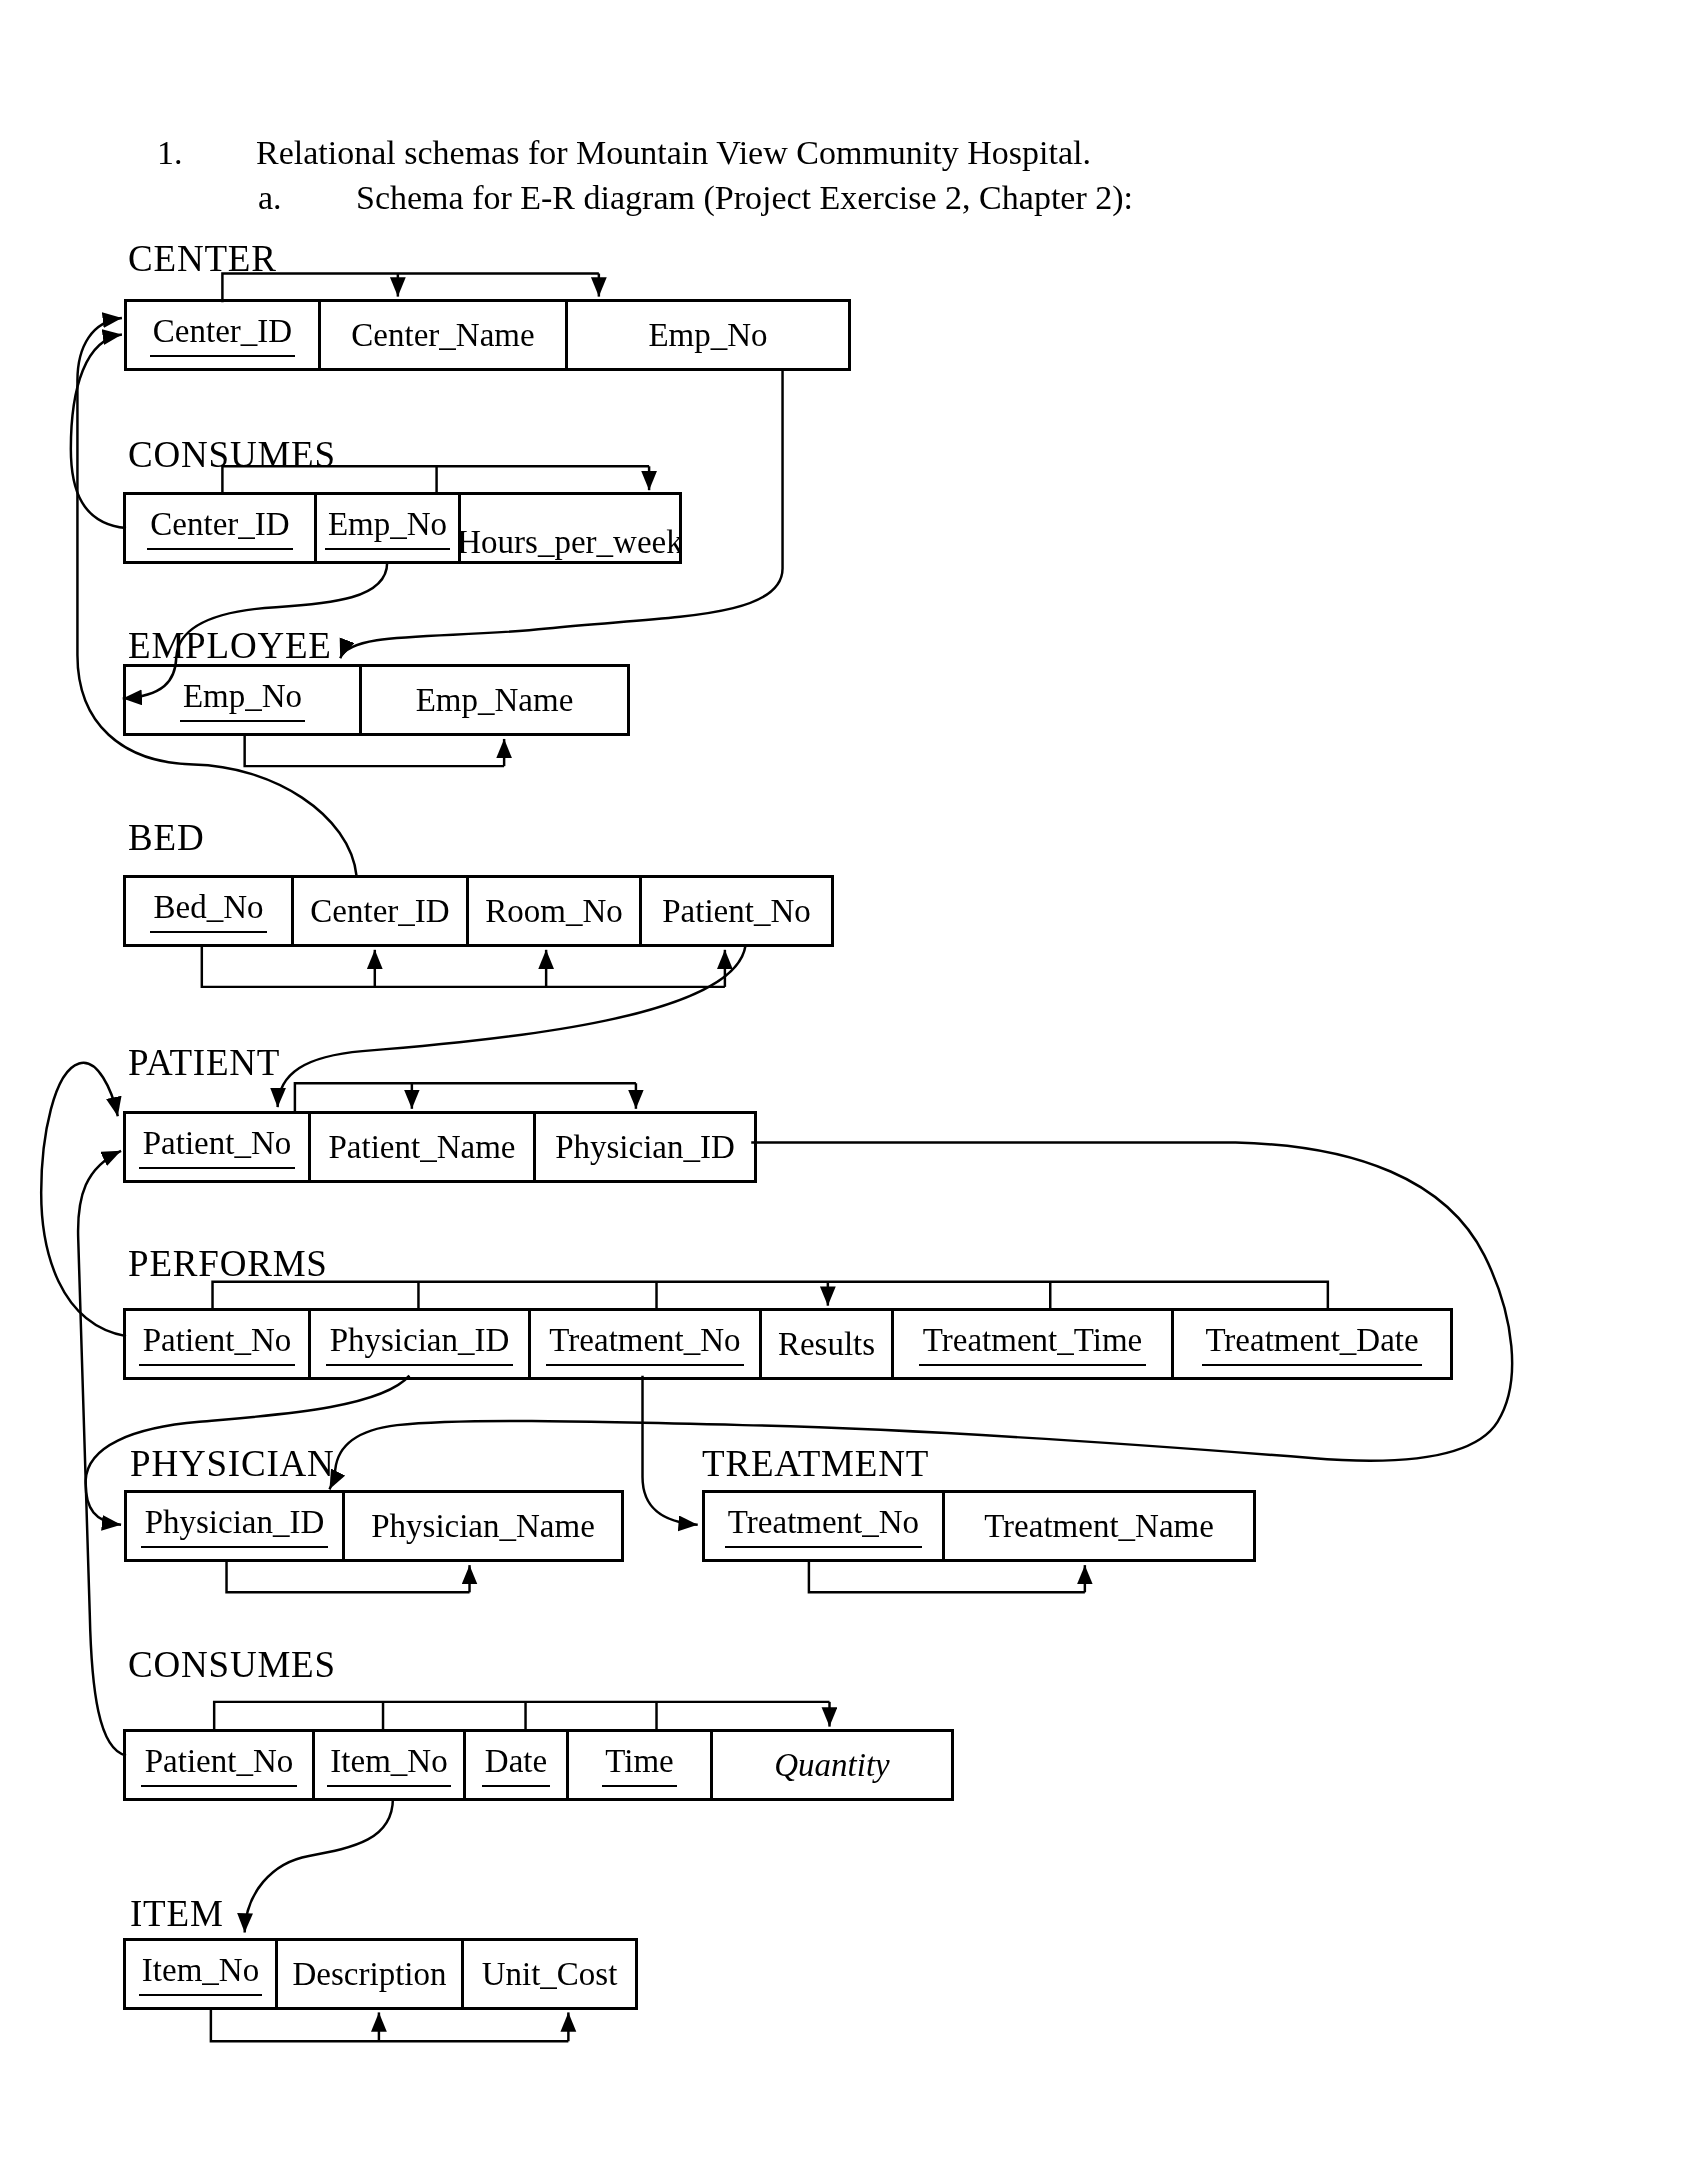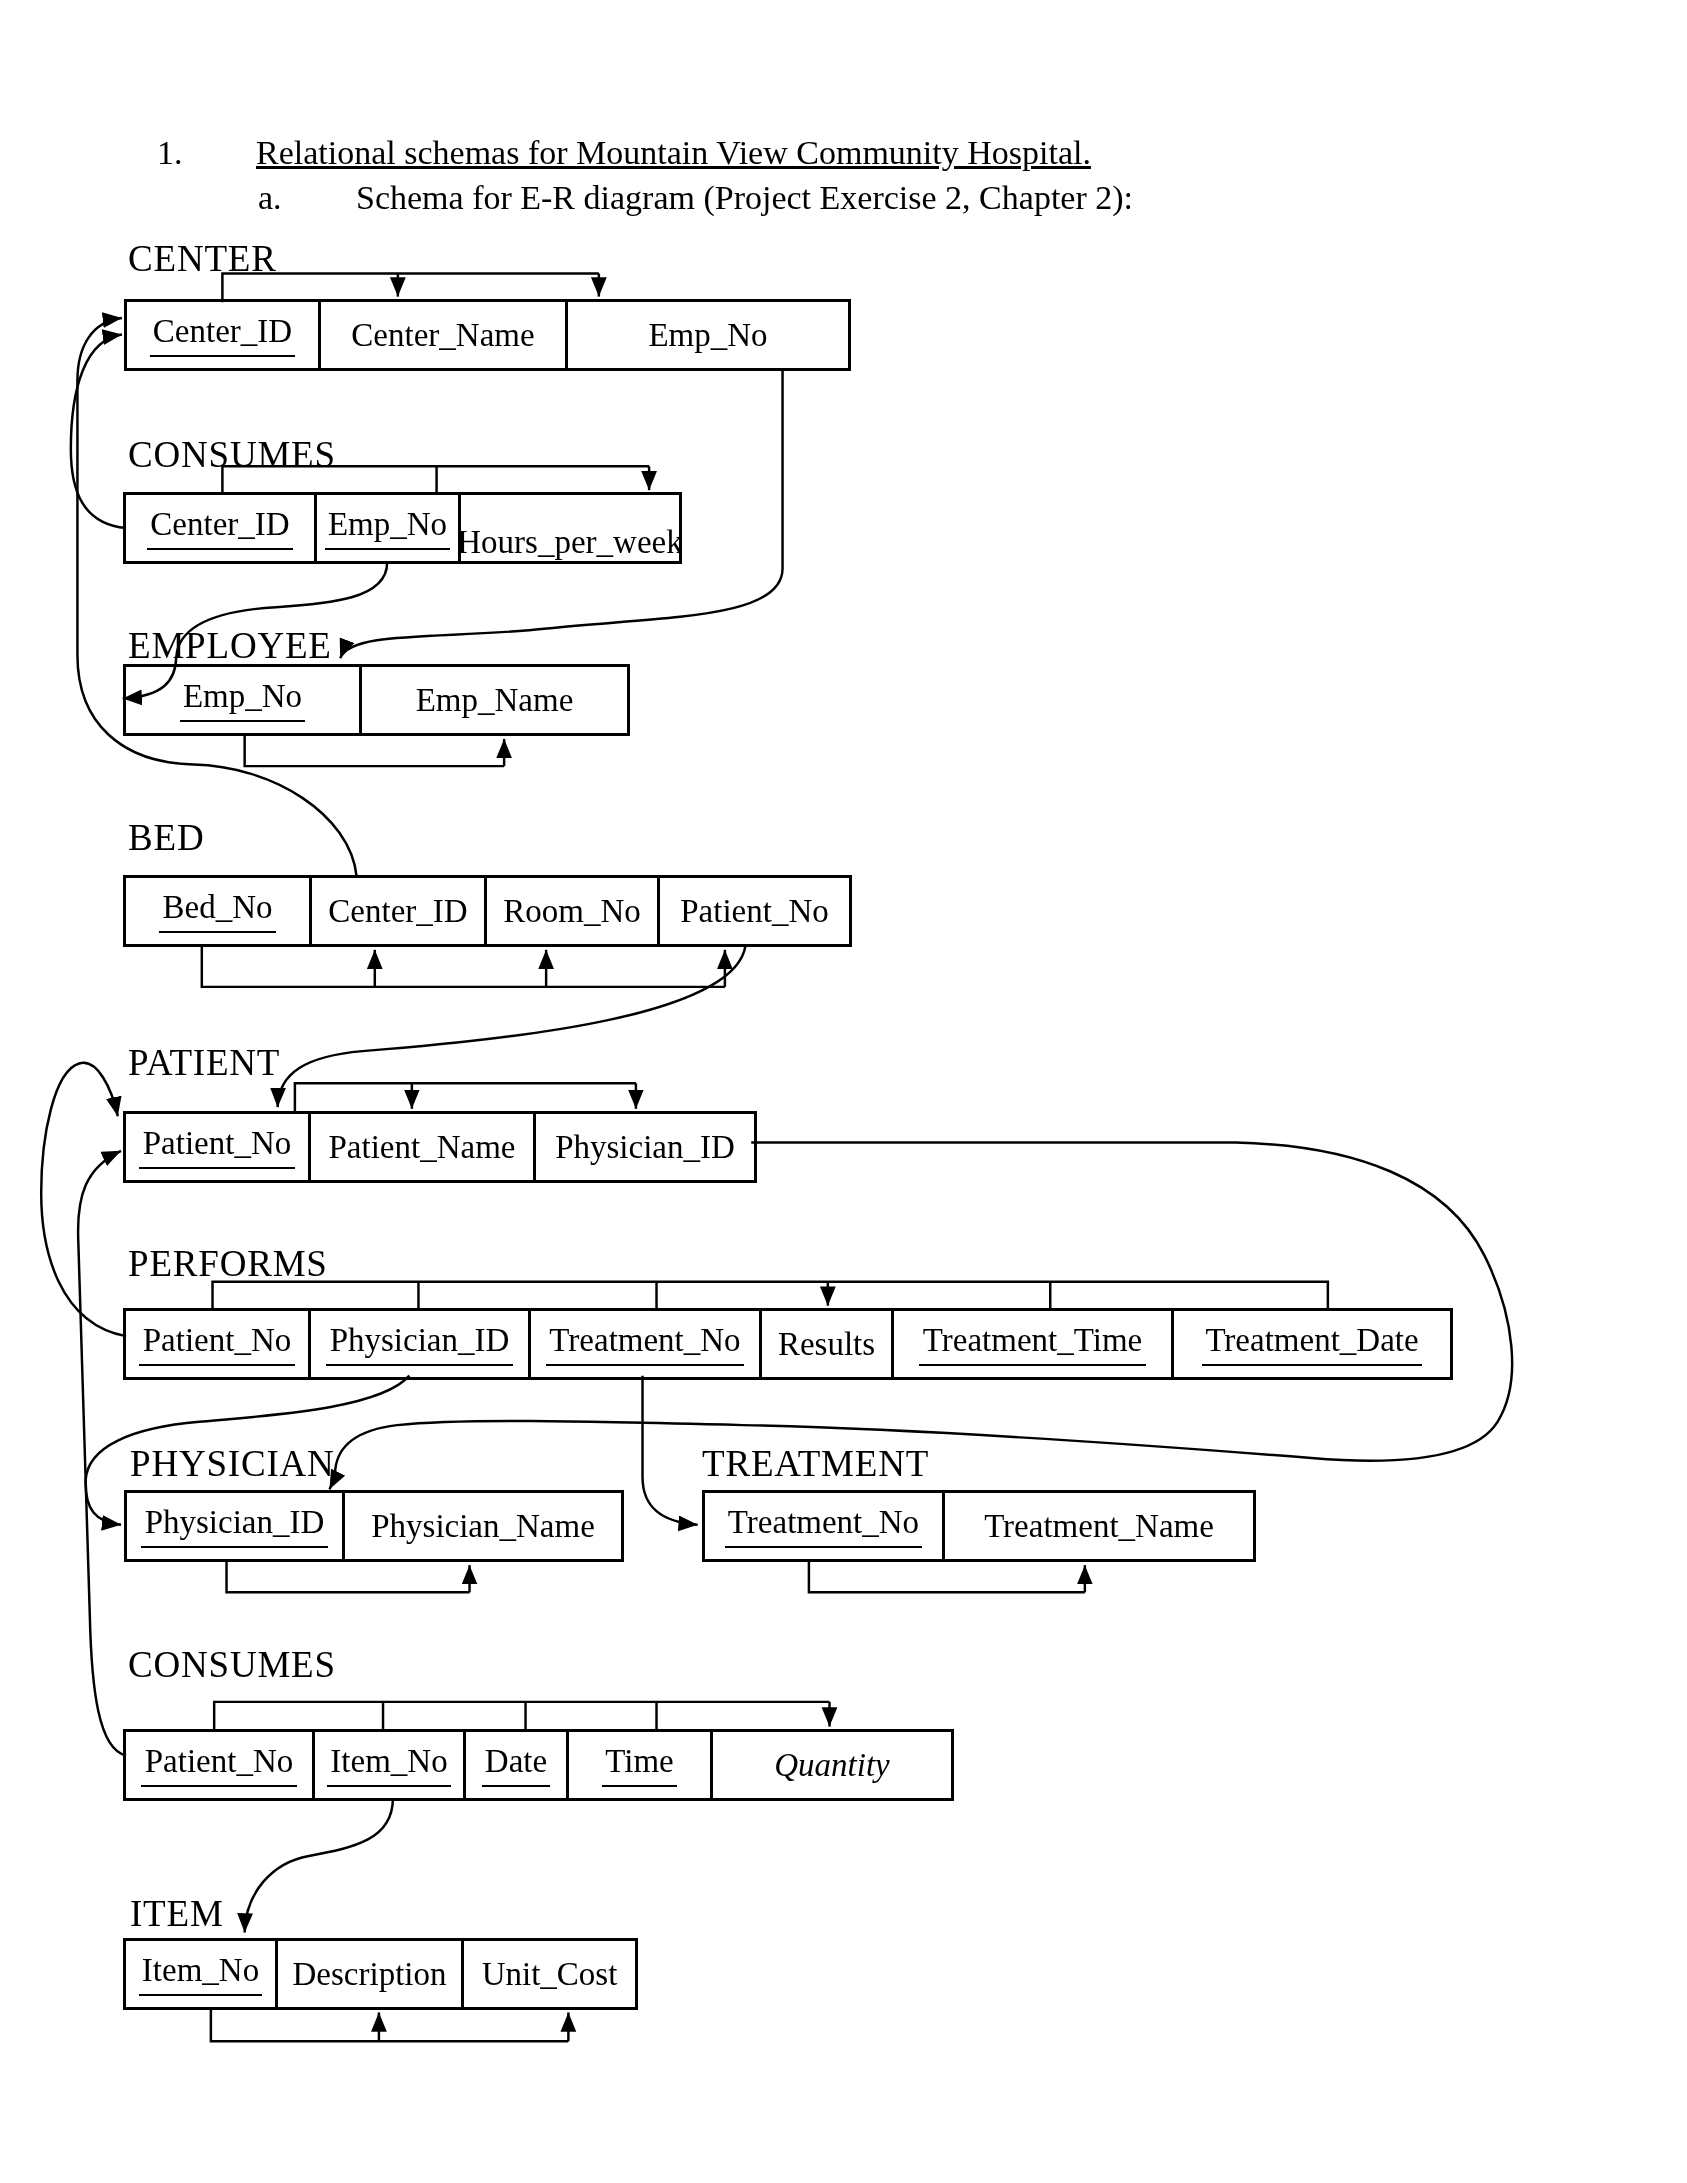--- a/index.html
+++ b/index.html
@@ -19,21 +19,21 @@
   .cell .key{border-bottom:2.5px solid #000;padding:0 3.3px 5.8px 3.3px;}
   svg#wires{position:absolute;left:0;top:0;pointer-events:none;}
   svg#wires path{stroke:#000;stroke-width:3;fill:none;}
 </style>
 </head>
 <body>
 
 <div id="canvas">
 
   <div class="heading-line" style="left:157px;top:134px;">1.</div>
-  <div class="heading-line" style="left:256px;top:134px;text-decoration:underline;">Relational schemas for Mountain View Community Hospital.</div>
+  <div class="heading-line" style="left:256px;top:134px;">Relational schemas for Mountain View Community Hospital.</div>
   <div class="heading-line" style="left:258px;top:179px;">a.</div>
   <div class="heading-line" style="left:356px;top:179px;">Schema for E-R diagram (Project Exercise 2, Chapter 2):</div>
 
   <div id="tables-layer">
       <div class="tbl-label" style="left: 128px; top: 237px;">CENTER</div>
       <div class="tbl" style="left: 124px; top: 299px;">
         <div class="cell" style="width: 194px;">
           <span class="key">Center_ID</span>
         </div>
         <div class="cell" style="width: 247px;">
@@ -59,21 +59,21 @@
       <div class="tbl" style="left: 123px; top: 664px;">
         <div class="cell" style="width: 236px;">
           <span class="key">Emp_No</span>
         </div>
         <div class="cell" style="width: 265px;">
           <span>Emp_Name</span>
         </div>
       </div>
       <div class="tbl-label" style="left: 128px; top: 816px;">BED</div>
       <div class="tbl" style="left: 123px; top: 875px;">
-        <div class="cell" style="width: 186px;">
+        <div class="cell" style="width: 168px;">
           <span class="key">Bed_No</span>
         </div>
         <div class="cell" style="width: 175px;">
           <span>Center_ID</span>
         </div>
         <div class="cell" style="width: 173px;">
           <span>Room_No</span>
         </div>
         <div class="cell" style="width: 189px;">
           <span>Patient_No</span>

